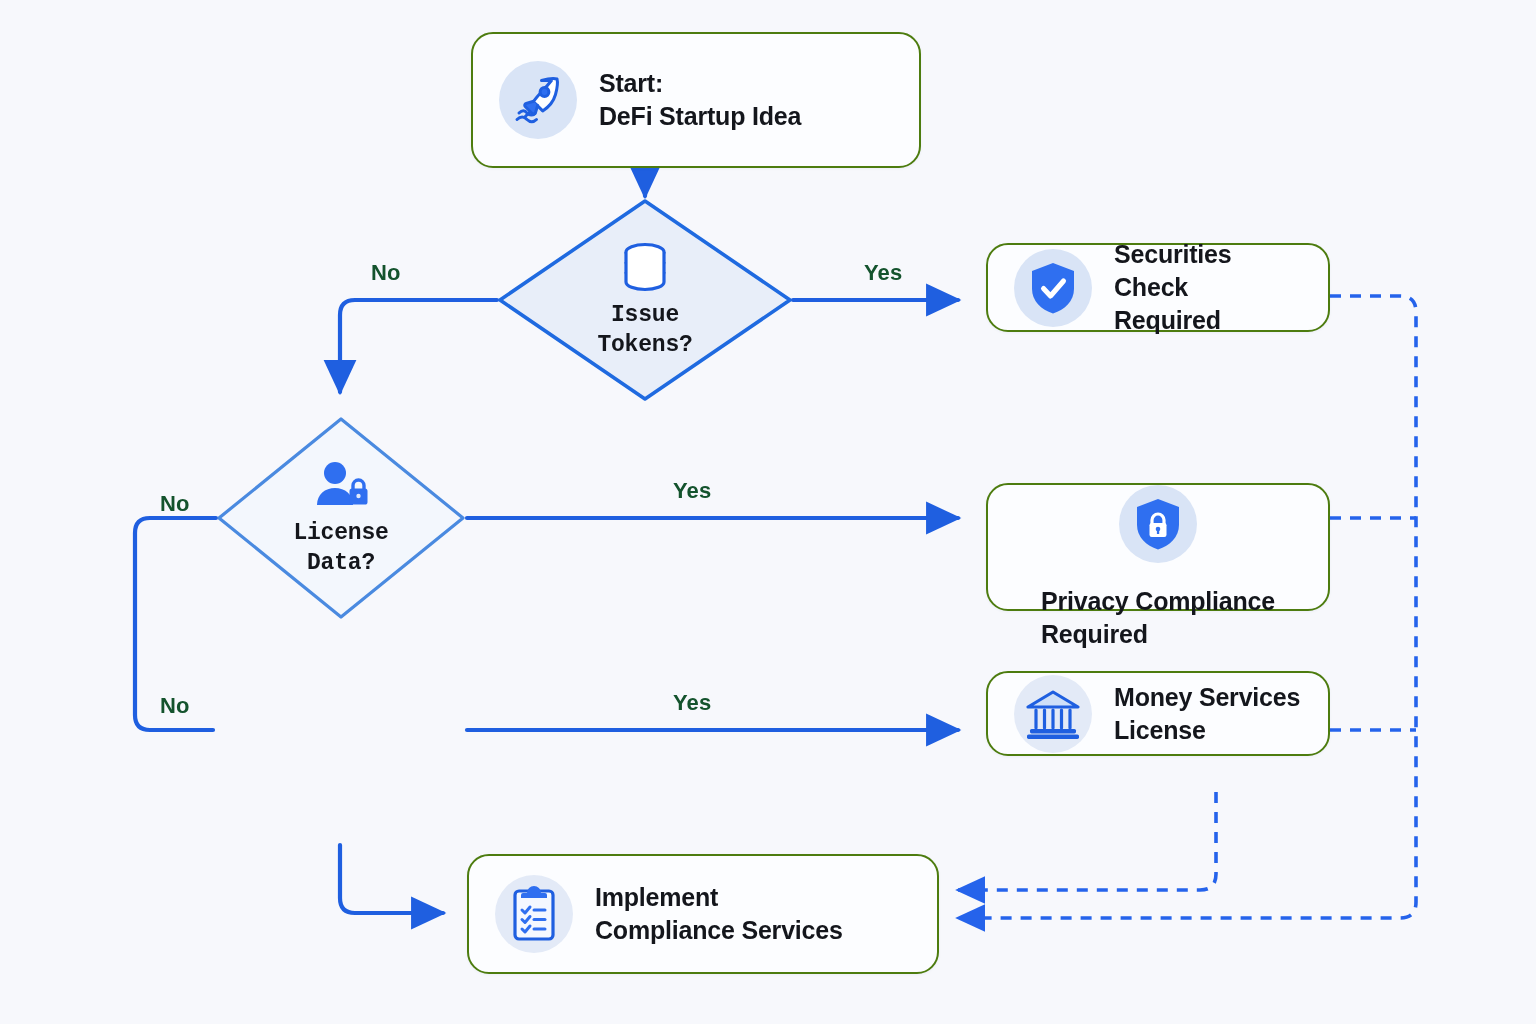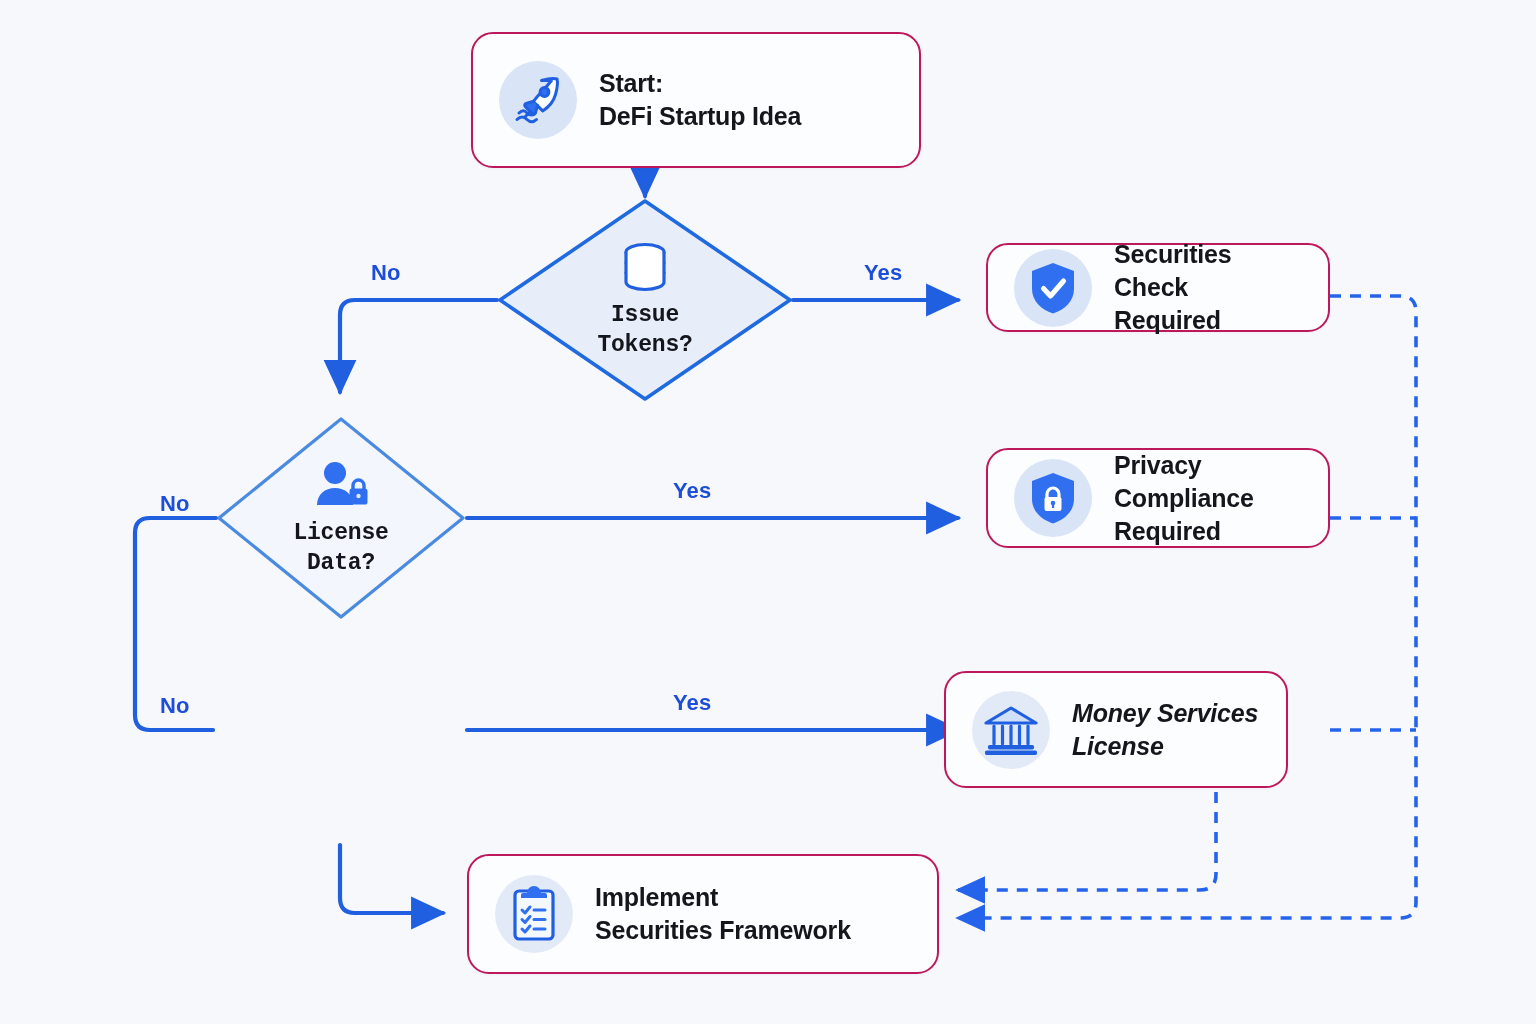--- a/index.html
+++ b/index.html
@@ -28,21 +28,21 @@
 
   
   .node-box {
     position: absolute;
     box-sizing: border-box;
     display: flex;
     align-items: center;
     gap: 22px;
     padding: 0 26px;
     background: #fcfdff;
-    border: 2px solid #be185d;
+    border: 2px solid #4d7c0f;
     border-radius: 22px;
     box-shadow: 0 1px 3px rgba(40,70,130,0.05);
   }
   .node-box .icon-wrap {
     flex: 0 0 auto;
     width: 78px;
     height: 78px;
     border-radius: 50%;
     background: #d9e4f6;
     display: flex;
@@ -100,21 +100,21 @@
     white-space: pre-line;
     letter-spacing: -0.2px;
     font-family: Liberation Mono, monospace;
   }
 
   
   .edge-label {
     position: absolute;
     font-size: 22px;
     font-weight: bold;
-    color: #1d4ed8;
+    color: #14532d;
     letter-spacing: 0.1px;
     white-space: nowrap;
   }
 </style>
 </head>
 <body>
 
 <div id="canvas">
 
   <svg id="edge-layer" viewBox="0 0 1536 1024" width="1536" height="1024">
@@ -217,35 +217,35 @@
     <div class="icon-wrap">
       <svg width="52" height="56" viewBox="0 0 52 56">
         <path d="M26 3 L47 11 v18 c0 12 -9 20.5 -21 24.5 C14 49.5 5 41 5 29 V11 Z" fill="#2f6ff0"></path>
         <path d="M16.5 28.5 l7 7.5 l13 -15" fill="none" stroke="#ffffff" stroke-width="5" stroke-linecap="round" stroke-linejoin="round"></path>
       </svg>
     </div>
     <div class="node-label">Securities Check
 Required</div>
   </div>
 
-  <div class="node-box" style="left:986px; top:448px; width:344px; height:100px;">
+  <div class="node-box" style="left:986px; top:483px; width:344px; height:128px;flex-direction:column;">
     <div class="icon-wrap">
       <svg width="52" height="56" viewBox="0 0 52 56">
         <path d="M26 3 L47 11 v18 c0 12 -9 20.5 -21 24.5 C14 49.5 5 41 5 29 V11 Z" fill="#2f6ff0"></path>
         <path d="M20 28 v-4 a6 6 0 0 1 12 0 v4" fill="none" stroke="#ffffff" stroke-width="3.2"></path>
         <rect x="17.5" y="27" width="17" height="14" rx="2.2" fill="#ffffff"></rect>
         <circle cx="26" cy="33" r="2.3" fill="#2f6ff0"></circle>
         <rect x="24.9" y="33" width="2.3" height="5" fill="#2f6ff0"></rect>
       </svg>
     </div>
     <div class="node-label">Privacy Compliance
 Required</div>
   </div>
 
-  <div class="node-box plain-icon" style="left:944px; top:671px; width:344px; height:117px;font-style:italic;">
+  <div class="node-box plain-icon" style="left:986px; top:671px; width:344px; height:85px;">
     <div class="icon-wrap">
       <svg width="58" height="54" viewBox="0 0 58 54">
         <path d="M29 5 L54 20 H4 Z" fill="#cfe0f8" stroke="#1f5fe0" stroke-width="3.2" stroke-linejoin="round"></path>
         <g stroke="#1f5fe0" stroke-width="3.2" stroke-linecap="round">
           <path d="M12 23 V41 M20.5 23 V41 M29 23 V41 M37.5 23 V41 M46 23 V41"></path>
         </g>
         <rect x="6" y="42" width="46" height="4.4" rx="1.6" fill="#1f5fe0"></rect>
         <rect x="3" y="47.5" width="52" height="4.4" rx="1.6" fill="#1f5fe0"></rect>
       </svg>
     </div>
@@ -262,21 +262,21 @@
           <path d="M13 25 l3 3 l5 -6"></path>
           <path d="M25 25 h11"></path>
           <path d="M13 34.5 l3 3 l5 -6"></path>
           <path d="M25 34.5 h11"></path>
           <path d="M13 44 l3 3 l5 -6"></path>
           <path d="M25 44 h11"></path>
         </g>
       </svg>
     </div>
     <div class="node-label">Implement
-Securities Framework</div>
+Compliance Services</div>
   </div>
 
   <div class="edge-label" style="left:864px; top:260px;">Yes</div>
 
   <div class="edge-label" style="left:371px; top:260px;">No</div>
 
   <div class="edge-label" style="left:673px; top:478px;">Yes</div>
 
   <div class="edge-label" style="left:160px; top:491px;">No</div>
 

